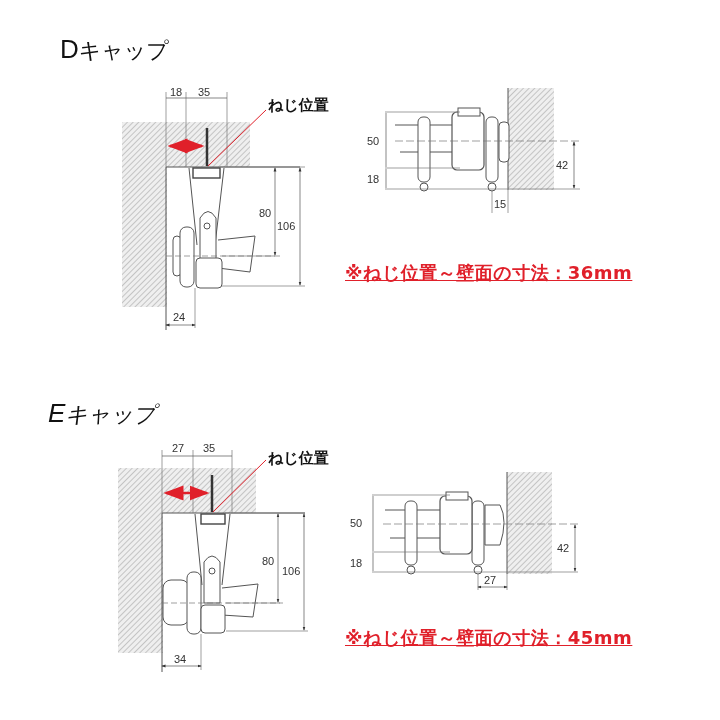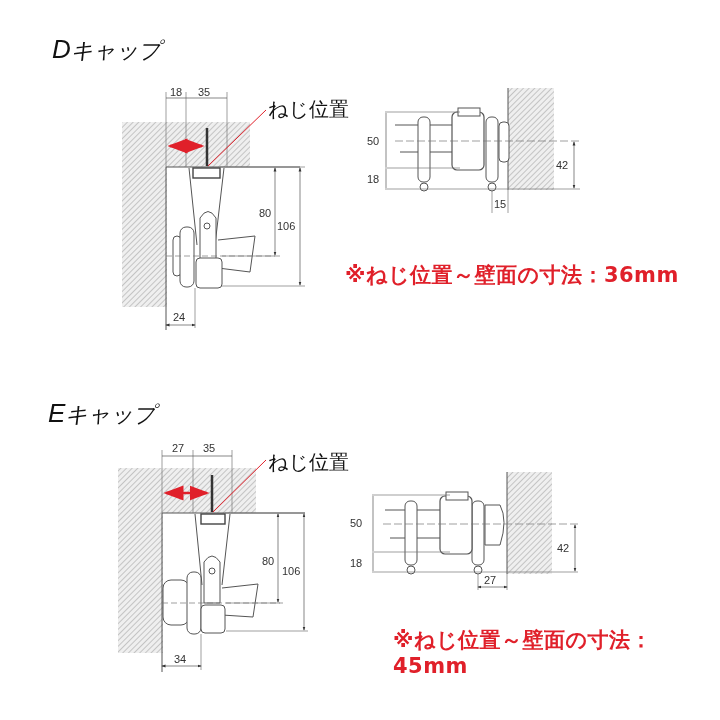--- a/index.html
+++ b/index.html
@@ -1,39 +1,39 @@
 <!DOCTYPE html>
 <html><head>
 <meta charset="utf-8">
 <style>
   html, body { margin: 0; padding: 0; background: #ffffff; }
   body { width: 720px; height: 720px; position: relative; overflow: hidden;
          font-family: "DejaVu Sans", "Liberation Sans", sans-serif; }
   .title { position: absolute; font-size: 22px; color: #111; letter-spacing: 0px; }
   .title .big { font-size: 26px; font-family: "Liberation Sans", sans-serif; }
-  .note { position: absolute; color: #e0202a; font-size: 21px; font-weight: bold; letter-spacing: 0.5px; }
-  .label { position: absolute; color: #111; font-size: 20px; font-weight: normal; }
+  .note { position: absolute; color: #e0202a; font-size: 18px; font-weight: bold; letter-spacing: 0.5px; text-decoration: underline; }
+  .label { position: absolute; color: #111; font-size: 15px; font-weight: bold; }
   .dim { font-family: "Liberation Sans", sans-serif; font-size: 11px; fill: #333; }
   svg { position: absolute; left: 0; top: 0; }
 </style>
 </head>
 <body>
 
-<div class="title" style="left:52px;top:34px;font-style:italic;">
+<div class="title" style="left:60px;top:34px;">
   <span class="big">D</span><span>キャップ</span>
 </div>
 <div class="title" style="left:48px;top:398px;font-style:italic;">
   <span class="big">E</span><span>キャップ</span>
 </div>
 
 <div class="label" style="left:268px;top:96px;">ねじ位置</div>
 <div class="label" style="left:268px;top:449px;">ねじ位置</div>
 
 <div class="note" style="left:345px;top:261px;">※ねじ位置～壁面の寸法：36mm</div>
-<div class="note" style="left:345px;top:626px;margin-left:48px;">※ねじ位置～壁面の寸法：45mm</div>
+<div class="note" style="left:345px;top:626px;">※ねじ位置～壁面の寸法：45mm</div>
 
 <svg width="720" height="720" viewBox="0 0 720 720">
   <defs>
     <pattern id="hatch" width="4" height="4" patternUnits="userSpaceOnUse" patternTransform="rotate(45)">
       <rect width="4" height="4" fill="#efefef"></rect>
       <line x1="0" y1="0" x2="0" y2="4" stroke="#a8a8a8" stroke-width="1.2"></line>
     </pattern>
     <marker id="arrR" markerWidth="8" markerHeight="8" refX="7" refY="4" orient="auto">
       <path d="M0,1 L8,4 L0,7 Z" fill="#e0202a"></path>
     </marker>

